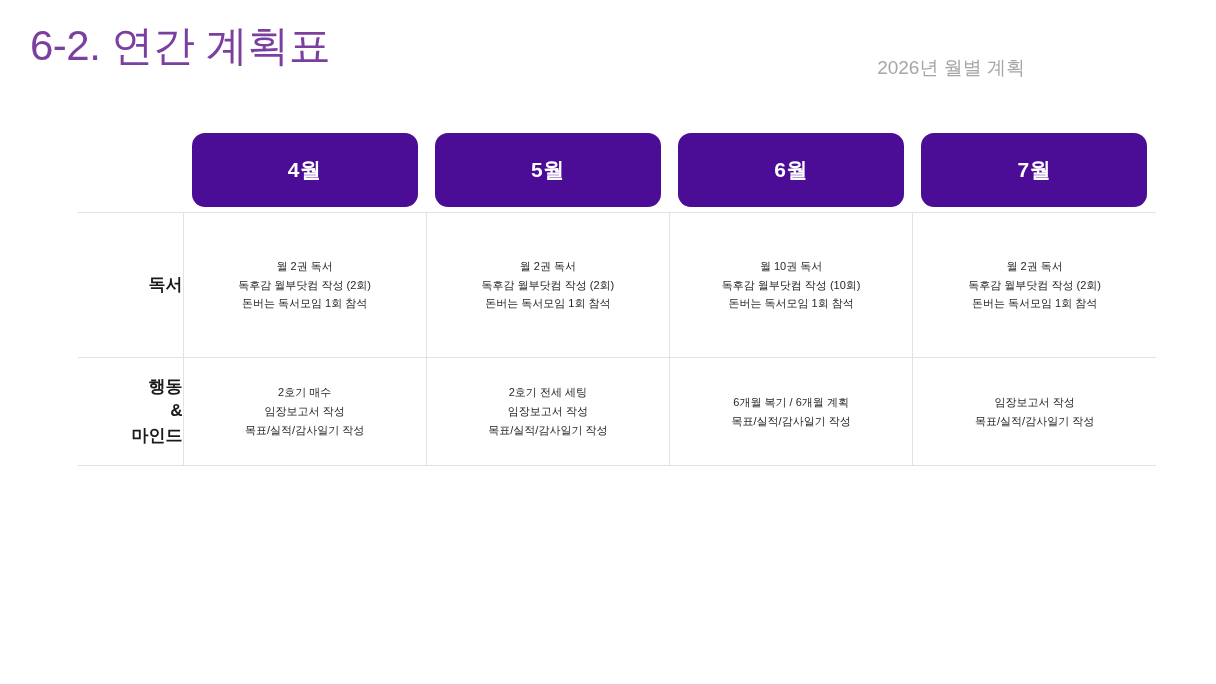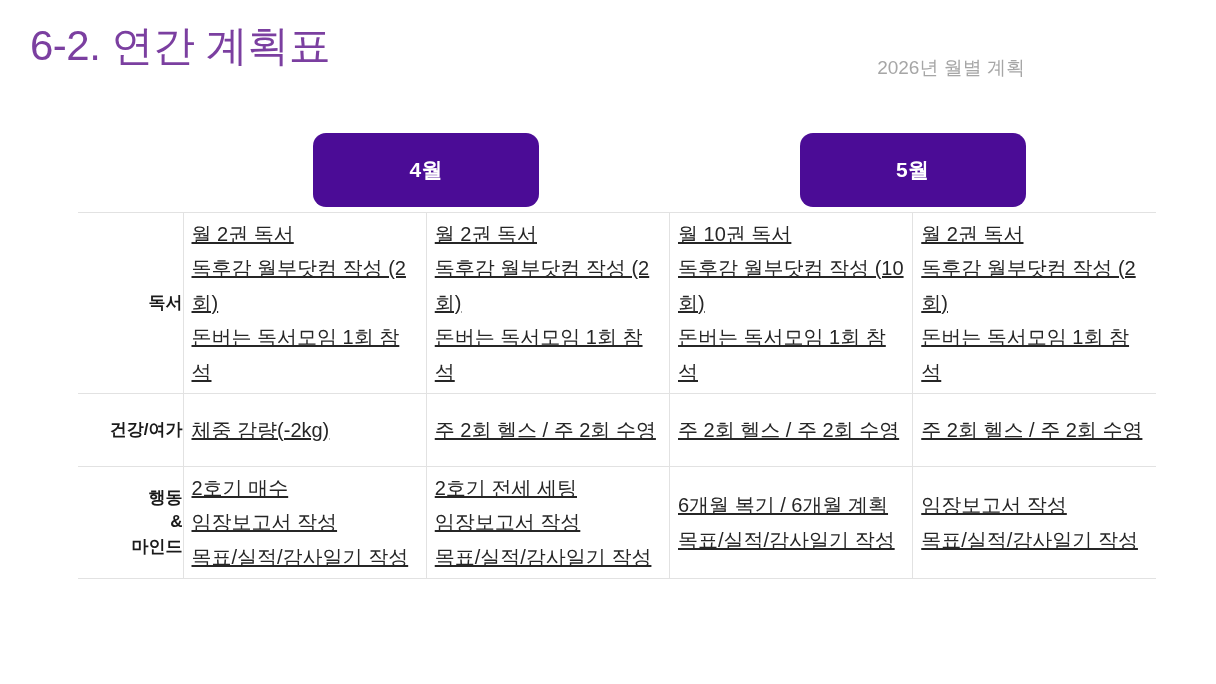--- a/index.html
+++ b/index.html
@@ -109,28 +109,27 @@
 
   .row-label {
     text-align: right;
     font-size: 17px;
     font-weight: 700;
     color: #1a1a1a;
     line-height: 1.45;
     white-space: pre-line;
   }
   .cell-text {
-    text-align: left;
-    font-size: 20px;
+    text-align: center;
+    font-size: 11px;
     font-weight: 400;
     color: #262626;
     line-height: 1.72;
     white-space: pre-line;
     padding: 4px 8px;
-    text-decoration: underline;
   }
   .cell-text.accent {
     color: #C00000;
     font-weight: 700;
     line-height: 1.75;
   }
 
   .r-reading td { height: 144px; }
   .r-economy td { height: 133px; }
   .r-health  td { height: 72px; }
@@ -145,20 +144,26 @@
 </div>
 
 <div class="month-row">
   <div class="month-spacer"></div>
   <div class="month-cell">
     <div class="month-pill">4월</div>
   </div>
   <div class="month-cell">
     <div class="month-pill">5월</div>
   </div>
+  <div class="month-cell">
+    <div class="month-pill">6월</div>
+  </div>
+  <div class="month-cell">
+    <div class="month-pill">7월</div>
+  </div>
 </div>
 
 <table class="plan-table">
   <colgroup>
     <col class="col-label">
     <col class="col-month">
     <col class="col-month">
     <col class="col-month">
     <col class="col-month">
   </colgroup>
@@ -181,35 +186,20 @@
 돈버는 독서모임 1회 참석</div>
       </td>
       <td class="month-col last">
         <div class="cell-text">월 2권 독서
 독후감 월부닷컴 작성 (2회)
 돈버는 독서모임 1회 참석</div>
       </td>
     </tr>
 
 
-    <tr class="r-health">
-      <td class="row-label">건강/여가</td>
-      <td class="month-col">
-        <div class="cell-text">체중 감량(-2kg)</div>
-      </td>
-      <td class="month-col">
-        <div class="cell-text">주 2회 헬스 / 주 2회 수영</div>
-      </td>
-      <td class="month-col">
-        <div class="cell-text">주 2회 헬스 / 주 2회 수영</div>
-      </td>
-      <td class="month-col last">
-        <div class="cell-text">주 2회 헬스 / 주 2회 수영</div>
-      </td>
-    </tr>
 
     <tr class="r-action">
       <td class="row-label">행동
 &amp;
 마인드</td>
       <td class="month-col">
         <div class="cell-text">2호기 매수
 임장보고서 작성
 목표/실적/감사일기 작성</div>
       </td>

